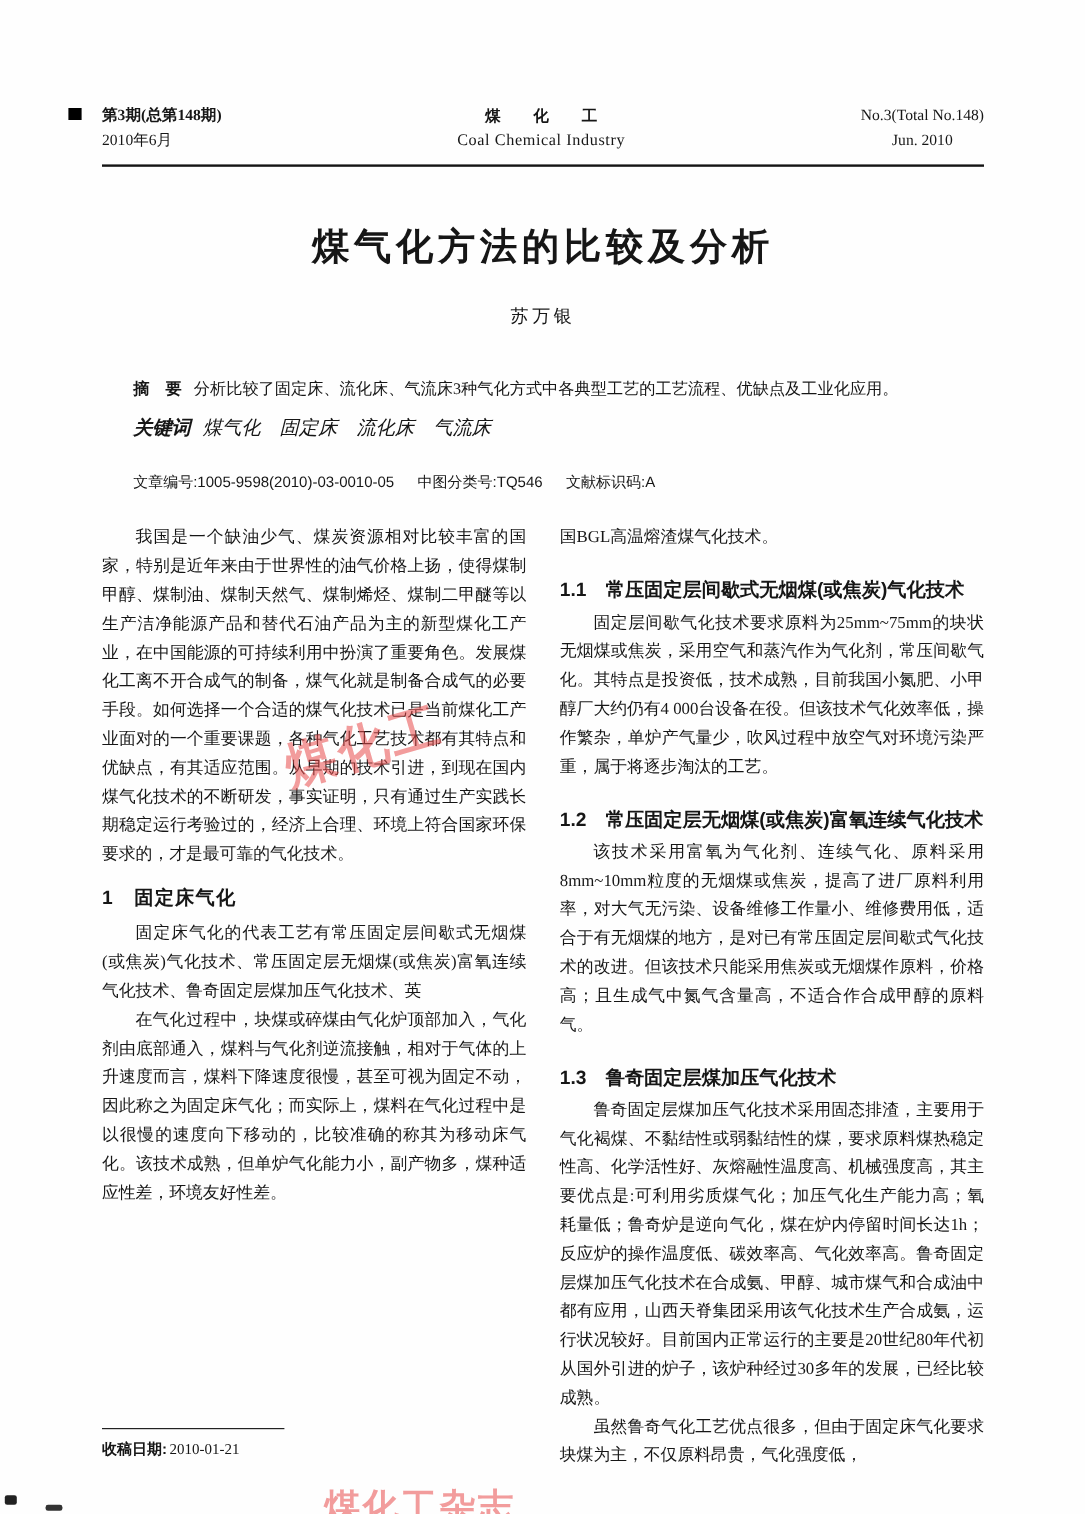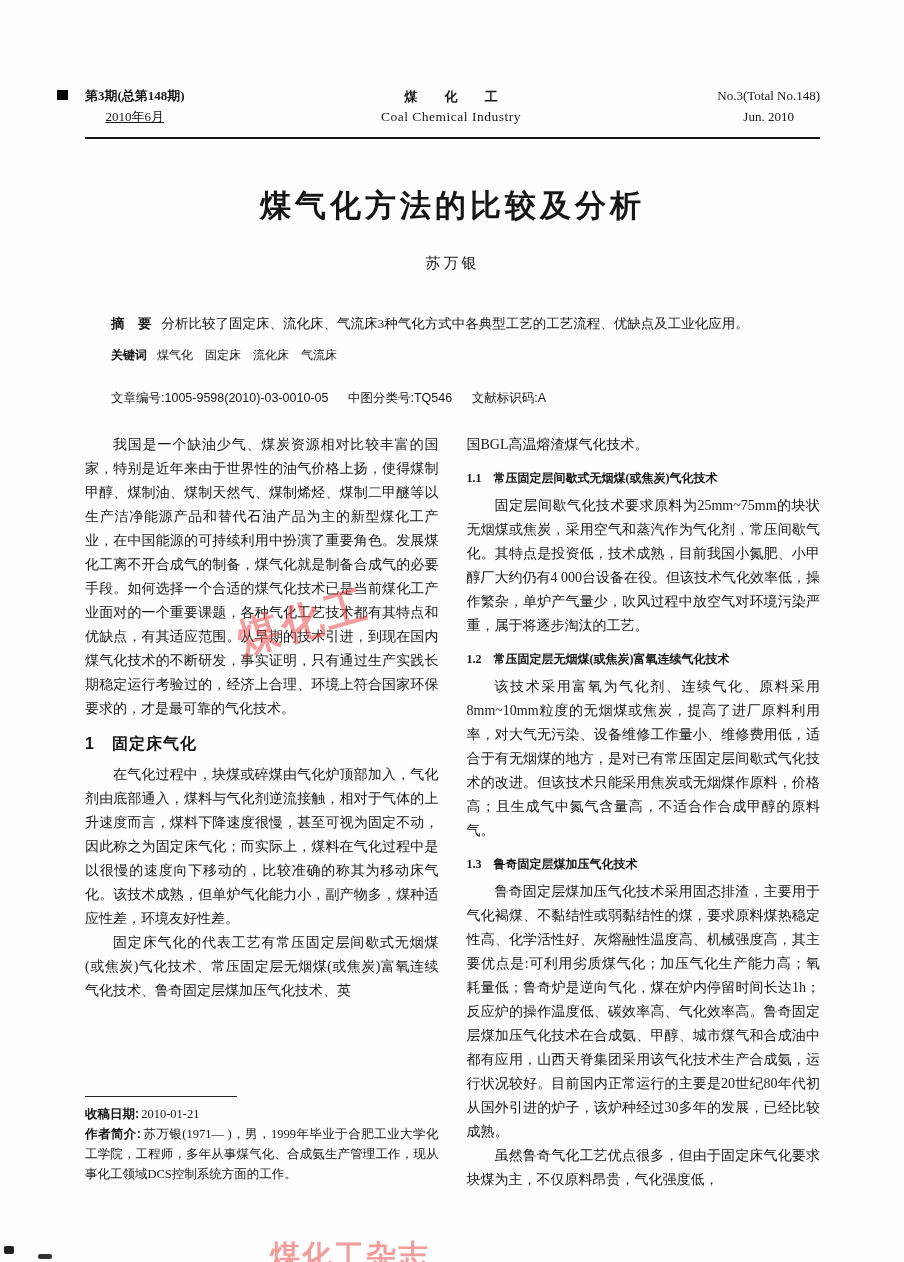--- a/index.html
+++ b/index.html
@@ -13,46 +13,46 @@
     overflow:hidden;
     color:#161616;
     font-family:"Liberation Serif","DejaVu Serif",serif;
   }
   .corner-square { position:absolute; left:57px; top:90px; width:11px; height:10px; background:#000; }
   .speck1 { position:absolute; left:4px; top:1246px; width:10px; height:8px; background:#222; border-radius:2px; }
   .speck2 { position:absolute; left:38px; top:1254px; width:14px; height:5px; background:#333; border-radius:2px; }
 
   .header { display:flex; justify-content:space-between; align-items:center; }
   .h-left { font-size:13px; line-height:1.6; font-weight:bold; }
-  .h-left .sub { font-weight:normal; text-align:center;text-decoration:underline; }
+  .h-left .sub { font-weight:normal; text-align:left; }
   .h-center { text-align:center; }
   .journal-cn { font-size:13px; font-weight:bold; letter-spacing:12px; text-indent:12px; }
   .journal-en { font-size:13.5px; margin-top:3px; letter-spacing:0.5px; }
   .h-right { font-size:13px; line-height:1.6; text-align:center; }
   .header-rule { border-top:2px solid #141414; margin-top:9px; }
 
   .title { font-size:31px; font-weight:bold; text-align:center; letter-spacing:4px; margin:46px 0 0 0; }
   .author { text-align:center; font-size:15px; letter-spacing:3px; margin-top:27px; }
   .affiliation { text-align:center; font-size:14px; margin-top:11px; letter-spacing:1px; }
 
   .abstract { margin:40px 22px 0 26px; font-size:13.5px; line-height:22px; text-align:justify; }
-  .keywords { margin:12px 22px 0 26px; font-size:12px; }
+  .keywords { margin:12px 22px 0 26px; font-size:16px;font-style:italic; }
   .blabel { font-weight:bold; font-family:"Liberation Sans","DejaVu Sans",sans-serif; margin-right:10px;margin-top:12px; }
   .meta { margin:26px 0 0 26px; font-size:12.5px; font-weight:normal;
           font-family:"Liberation Sans","DejaVu Sans",sans-serif; }
   .meta span { margin-right:16px; }
 
   .columns { display:flex; gap:28px; margin-top:26px; align-items:stretch; }
   .col { flex:1 1 0; display:flex; flex-direction:column; min-width:0; }
   .para { font-size:14px; line-height:24px; text-align:justify; text-indent:2em; margin:0; }
   .cont { text-indent:0; }
   .sec-h1 { font-size:16px; font-weight:bold; margin:13px 0 8px 0;
             font-family:Liberation Sans, sans-serif; letter-spacing:1px; }
-  .sec-h2 { font-size:12px; font-weight:bold; margin:10px 0 4px 0; line-height:23px;
-            font-family:Liberation Serif, serif; text-align:justify; }
+  .sec-h2 { font-size:16px; font-weight:bold; margin:20px 0 4px 0; line-height:23px;
+            font-family:Liberation Sans, sans-serif; text-align:justify; }
 
   .footnote { margin-top:auto; padding-bottom:8px; }
   .fn-rule { width:152px; border-top:1.5px solid #222; margin-bottom:7px; }
   .fn { font-size:12.5px; line-height:20px; margin:0; text-align:justify; }
   .fn .blabel { margin-right:2px; font-size:12.5px; }
 
   .wm { position:absolute; color:rgba(231,75,75,0.55); font-weight:bold; pointer-events:none;
         font-family:"Liberation Sans","DejaVu Sans",sans-serif; }
   .wm-mid { left:236px; top:594px; font-size:42px; letter-spacing:3px; transform:rotate(-16deg); }
   .wm-bottom { left:270px; top:1236px; font-size:30px; letter-spacing:2px; }
@@ -97,30 +97,27 @@
     <span>文章编号:1005-9598(2010)-03-0010-05</span>
     <span>中图分类号:TQ546</span>
     <span>文献标识码:A</span>
   </div>
 
   <div class="columns">
 
     <div class="col">
       <p class="para">我国是一个缺油少气、煤炭资源相对比较丰富的国家，特别是近年来由于世界性的油气价格上扬，使得煤制甲醇、煤制油、煤制天然气、煤制烯烃、煤制二甲醚等以生产洁净能源产品和替代石油产品为主的新型煤化工产业，在中国能源的可持续利用中扮演了重要角色。发展煤化工离不开合成气的制备，煤气化就是制备合成气的必要手段。如何选择一个合适的煤气化技术已是当前煤化工产业面对的一个重要课题，各种气化工艺技术都有其特点和优缺点，有其适应范围。从早期的技术引进，到现在国内煤气化技术的不断研发，事实证明，只有通过生产实践长期稳定运行考验过的，经济上合理、环境上符合国家环保要求的，才是最可靠的气化技术。</p>
       <h2 class="sec-h1">1　固定床气化</h2>
+      <p class="para">固定床气化的代表工艺有常压固定层间歇式无烟煤(或焦炭)气化技术、常压固定层无烟煤(或焦炭)富氧连续气化技术、鲁奇固定层煤加压气化技术、英</p>
       <p class="para">在气化过程中，块煤或碎煤由气化炉顶部加入，气化剂由底部通入，煤料与气化剂逆流接触，相对于气体的上升速度而言，煤料下降速度很慢，甚至可视为固定不动，因此称之为固定床气化；而实际上，煤料在气化过程中是以很慢的速度向下移动的，比较准确的称其为移动床气化。该技术成熟，但单炉气化能力小，副产物多，煤种适应性差，环境友好性差。</p>
-      <p class="para">固定床气化的代表工艺有常压固定层间歇式无烟煤(或焦炭)气化技术、常压固定层无烟煤(或焦炭)富氧连续气化技术、鲁奇固定层煤加压气化技术、英</p>
 
       <div class="footnote">
         <div class="fn-rule"></div>
         <p class="fn">
           <span class="blabel">收稿日期:</span><span>2010-01-21</span>
-        </p>
-        <p class="fn">
-          <span class="blabel">作者简介:</span><span>苏万银(1971— )，男，1999年毕业于合肥工业大学化工学院，工程师，多年从事煤气化、合成氨生产管理工作，现从事化工领域DCS控制系统方面的工作。</span>
         </p>
       </div>
     </div>
 
     <div class="col">
       <p class="para cont">国BGL高温熔渣煤气化技术。</p>
       <h3 class="sec-h2">1.1　常压固定层间歇式无烟煤(或焦炭)气化技术</h3>
       <p class="para">固定层间歇气化技术要求原料为25mm~75mm的块状无烟煤或焦炭，采用空气和蒸汽作为气化剂，常压间歇气化。其特点是投资低，技术成熟，目前我国小氮肥、小甲醇厂大约仍有4 000台设备在役。但该技术气化效率低，操作繁杂，单炉产气量少，吹风过程中放空气对环境污染严重，属于将逐步淘汰的工艺。</p>
       <h3 class="sec-h2">1.2　常压固定层无烟煤(或焦炭)富氧连续气化技术</h3>
       <p class="para">该技术采用富氧为气化剂、连续气化、原料采用8mm~10mm粒度的无烟煤或焦炭，提高了进厂原料利用率，对大气无污染、设备维修工作量小、维修费用低，适合于有无烟煤的地方，是对已有常压固定层间歇式气化技术的改进。但该技术只能采用焦炭或无烟煤作原料，价格高；且生成气中氮气含量高，不适合作合成甲醇的原料气。</p>

